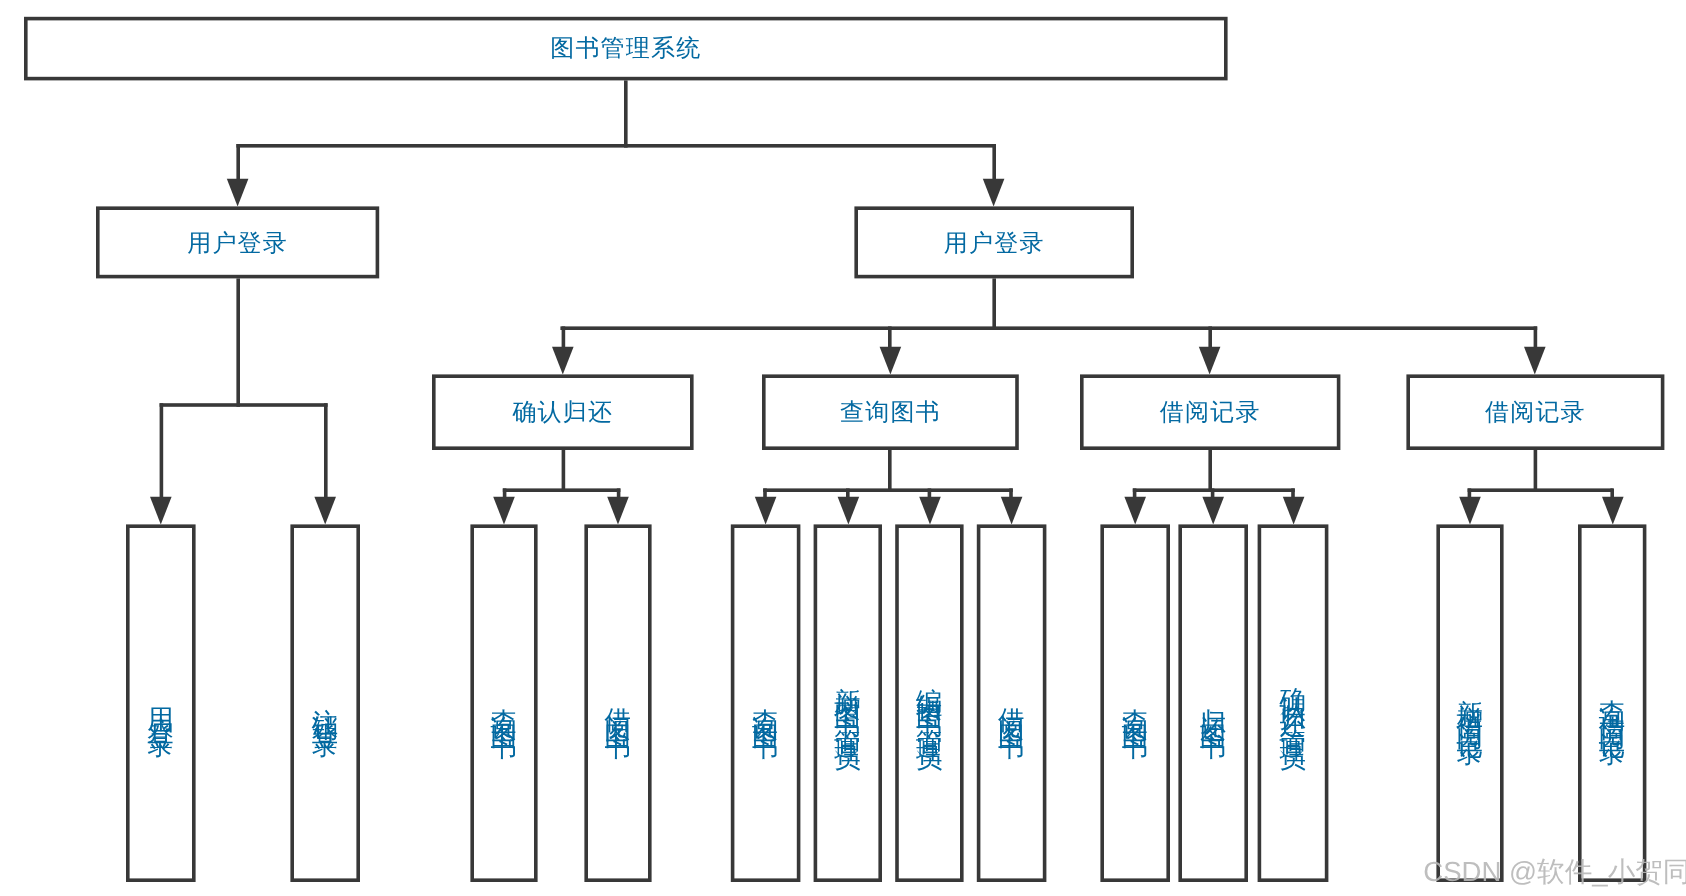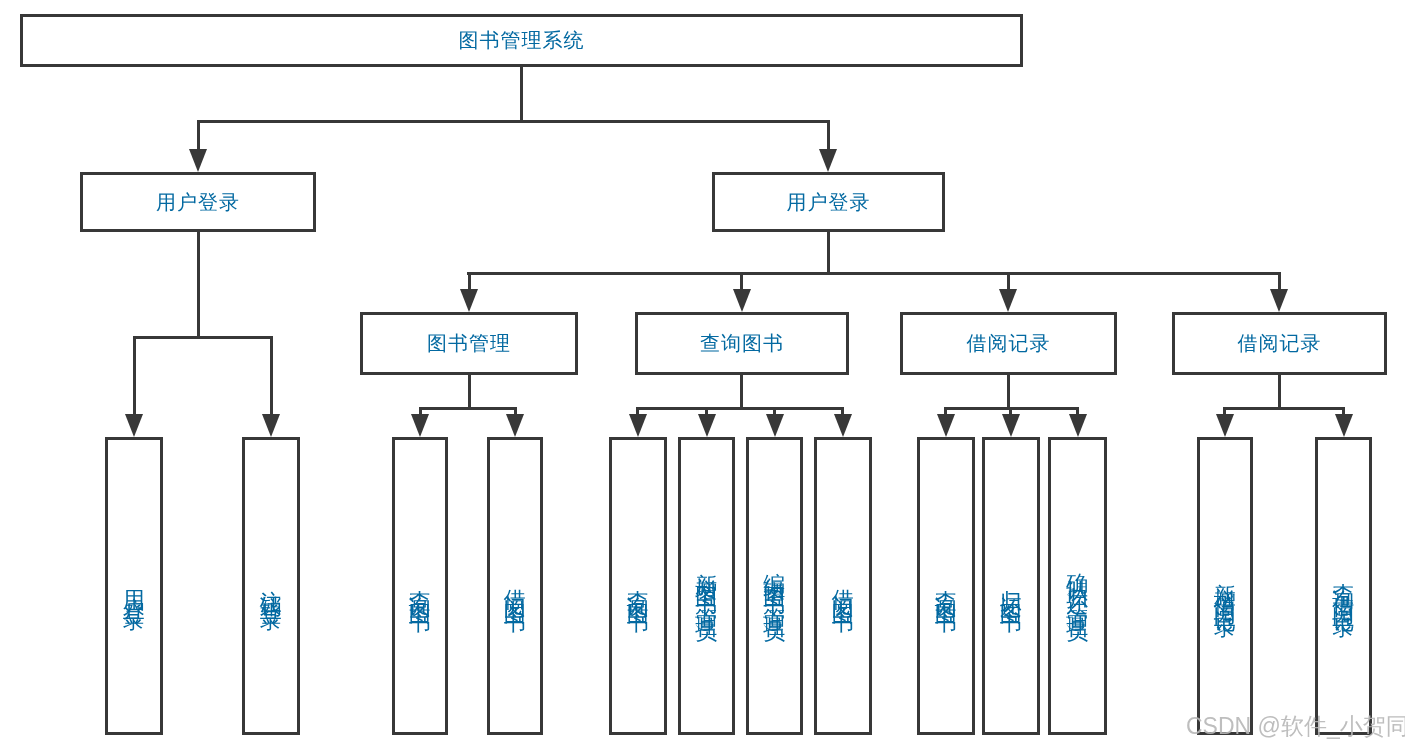--- a/index.html
+++ b/index.html
@@ -55,21 +55,21 @@
 <div class="h" style="left:467px;top:272px;width:814px;"></div>
 <div class="v" style="left:468px;top:272px;height:20px;"></div>
 <div class="v" style="left:740px;top:272px;height:20px;"></div>
 <div class="v" style="left:1007px;top:272px;height:20px;"></div>
 <div class="v" style="left:1278px;top:272px;height:20px;"></div>
 <div class="arw" style="left:460px;top:289px;"></div>
 <div class="arw" style="left:733px;top:289px;"></div>
 <div class="arw" style="left:999px;top:289px;"></div>
 <div class="arw" style="left:1270px;top:289px;"></div>
 
-<div class="box hbox" style="left:360px;top:312px;width:218px;height:63px;">图书管理</div>
+<div class="box hbox" style="left:360px;top:312px;width:218px;height:63px;">确认归还</div>
 <div class="box hbox" style="left:635px;top:312px;width:214px;height:63px;">查询图书</div>
 <div class="box hbox" style="left:900px;top:312px;width:217px;height:63px;">借阅记录</div>
 <div class="box hbox" style="left:1172px;top:312px;width:215px;height:63px;">借阅记录</div>
 
 <div class="v" style="left:468px;top:375px;height:35px;"></div>
 <div class="h" style="left:419px;top:407px;width:98px;"></div>
 <div class="v" style="left:419px;top:407px;height:11px;"></div>
 <div class="v" style="left:514px;top:407px;height:11px;"></div>
 <div class="arw" style="left:411px;top:414px;"></div>
 <div class="arw" style="left:506px;top:414px;"></div>

